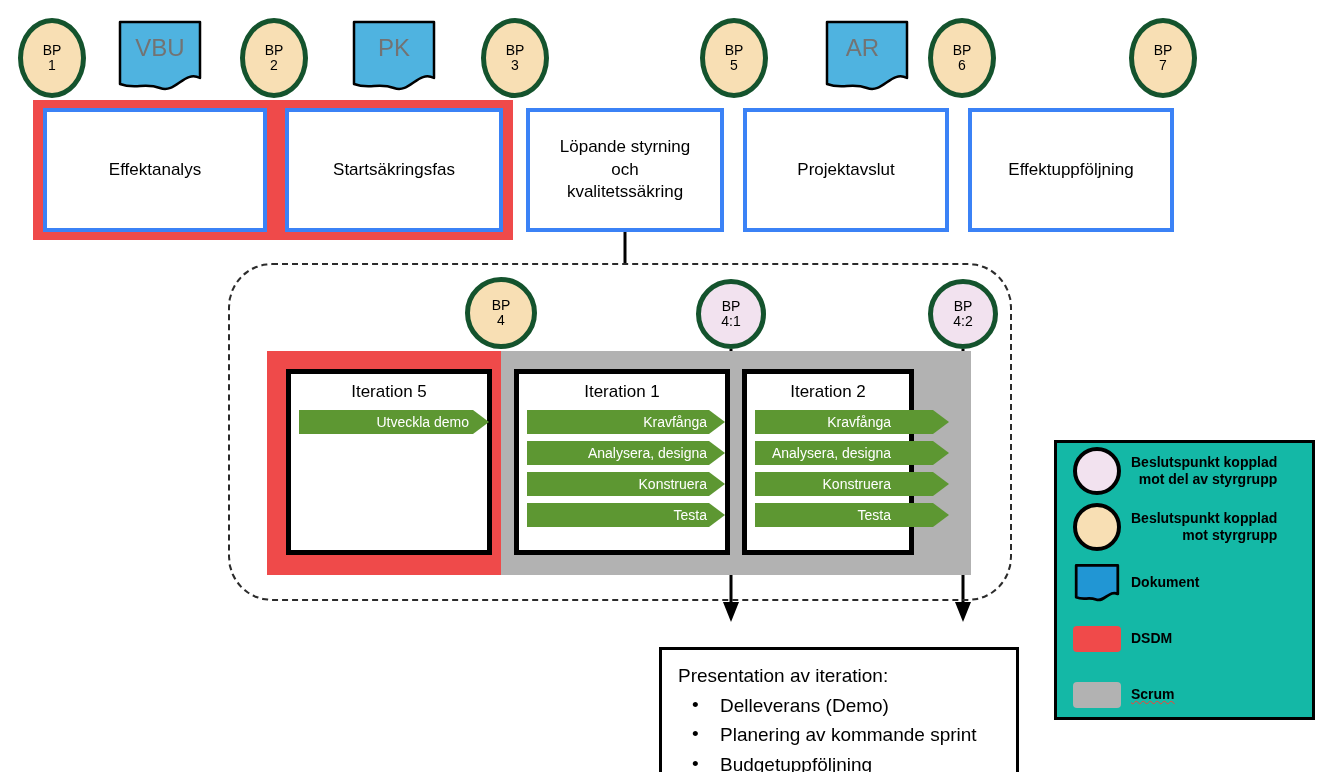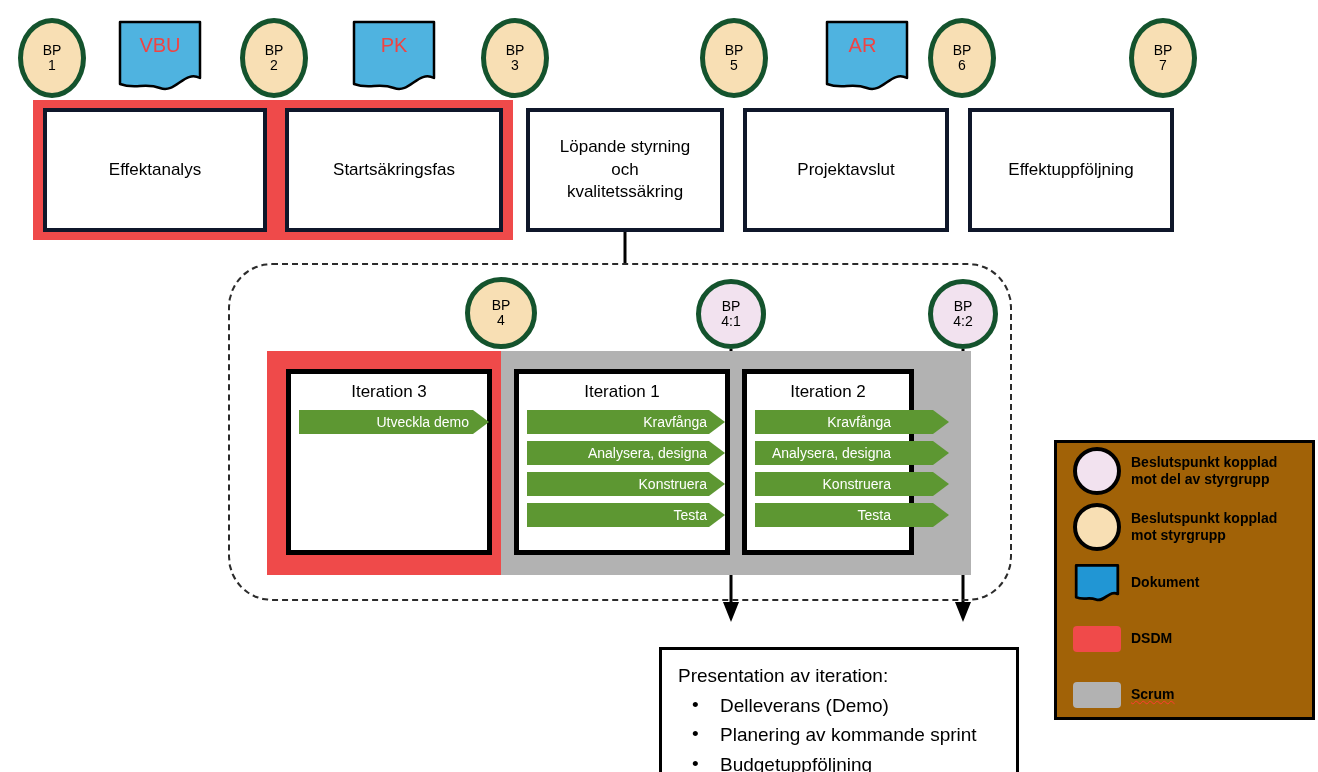--- a/index.html
+++ b/index.html
@@ -15,24 +15,24 @@
       display:flex;align-items:center;justify-content:center;
       text-align:center;line-height:1.05;font-weight:normal;font-size:14px;
       white-space:pre-line;}
   .bp.gold{background:#F8DFB4;}
   .bp.pink{background:#F2E2EF;}
 
   
   .docshape{position:absolute;}
   .docshape svg{display:block;}
   .doclabel{position:absolute;left:0;right:0;top:14px;text-align:center;
-            color:#ef4444;font-size:20px;}
-
-  
-  .phase{border:4px solid #0f172a;background:#fff;
+            color:#737373;font-size:24px;}
+
+  
+  .phase{border:4px solid #3b82f6;background:#fff;
          display:flex;align-items:center;justify-content:center;text-align:center;
          font-size:17px;line-height:1.35;white-space:pre-line;padding:4px;}
 
   
   .band-red{background:#EF4A4A;}
   .band-grey{background:#B2B2B2;}
 
   
   .dashbox{border:2px dashed #2b2b2b;border-radius:44px;background:transparent;}
 
@@ -49,21 +49,21 @@
 
   
   .present{border:3px solid #000;background:#fff;padding:12px 14px 10px 14px;
            font-size:19px;line-height:1.45;}
   .present .hd{margin:0 0 2px 2px;}
   .present ul{list-style:none;margin:0;padding:0 0 0 10px;}
   .present li{position:relative;padding-left:34px;margin:2px 0;}
   .present li:before{content:"\2022";position:absolute;left:6px;top:-1px;font-size:19px;}
 
   
-  .legend{border:3px solid #000;background:#a16207;}
+  .legend{border:3px solid #000;background:#14b8a6;text-align:right;}
   .legend-row{display:flex;align-items:center;height:56px;padding:0 12px;}
   .lg-swatch{width:56px;flex:0 0 56px;display:flex;align-items:center;justify-content:center;}
   .lg-text{font-size:14px;font-weight:bold;line-height:1.25;white-space:pre-line;margin-left:6px;}
   .sw-circle{width:40px;height:40px;border-radius:50%;border:4px solid #000;}
   .sw-circle.pink{background:#F2E2EF;}
   .sw-circle.gold{background:#F8DFB4;}
   .sw-rect{width:48px;height:26px;border-radius:4px;}
   .sw-rect.red{background:#F04A4A;}
   .sw-rect.grey{background:#B2B2B2;}
   .squiggle{text-decoration:underline;text-decoration-color:#ff3b30;
@@ -123,21 +123,21 @@
     </svg>
     <div class="doclabel">AR</div>
   </div>
 
   <div class="abs dashbox" style="left:228px;top:263px;width:784px;height:338px;"></div>
 
   <div class="abs band-red" style="left:267px;top:351px;width:234px;height:224px;"></div>
   <div class="abs band-grey" style="left:501px;top:351px;width:470px;height:224px;"></div>
 
   <div class="abs iter" style="left:286px;top:369px;width:206px;height:186px;">
-    <div class="iter-title">Iteration 3</div>
+    <div class="iter-title">Iteration 5</div>
     <div class="arrow-row">
       <svg width="190" height="24" viewBox="0 0 190 24" preserveAspectRatio="none">
         <polygon points="0,0 174,0 190,12 174,24 0,24" fill="#5D9732"></polygon>
       </svg>
       <div class="arrow-label">Utveckla  demo</div>
     </div>
   </div>
 
   <div class="abs iter" style="left:514px;top:369px;width:216px;height:186px;">
     <div class="iter-title">Iteration 1</div>

